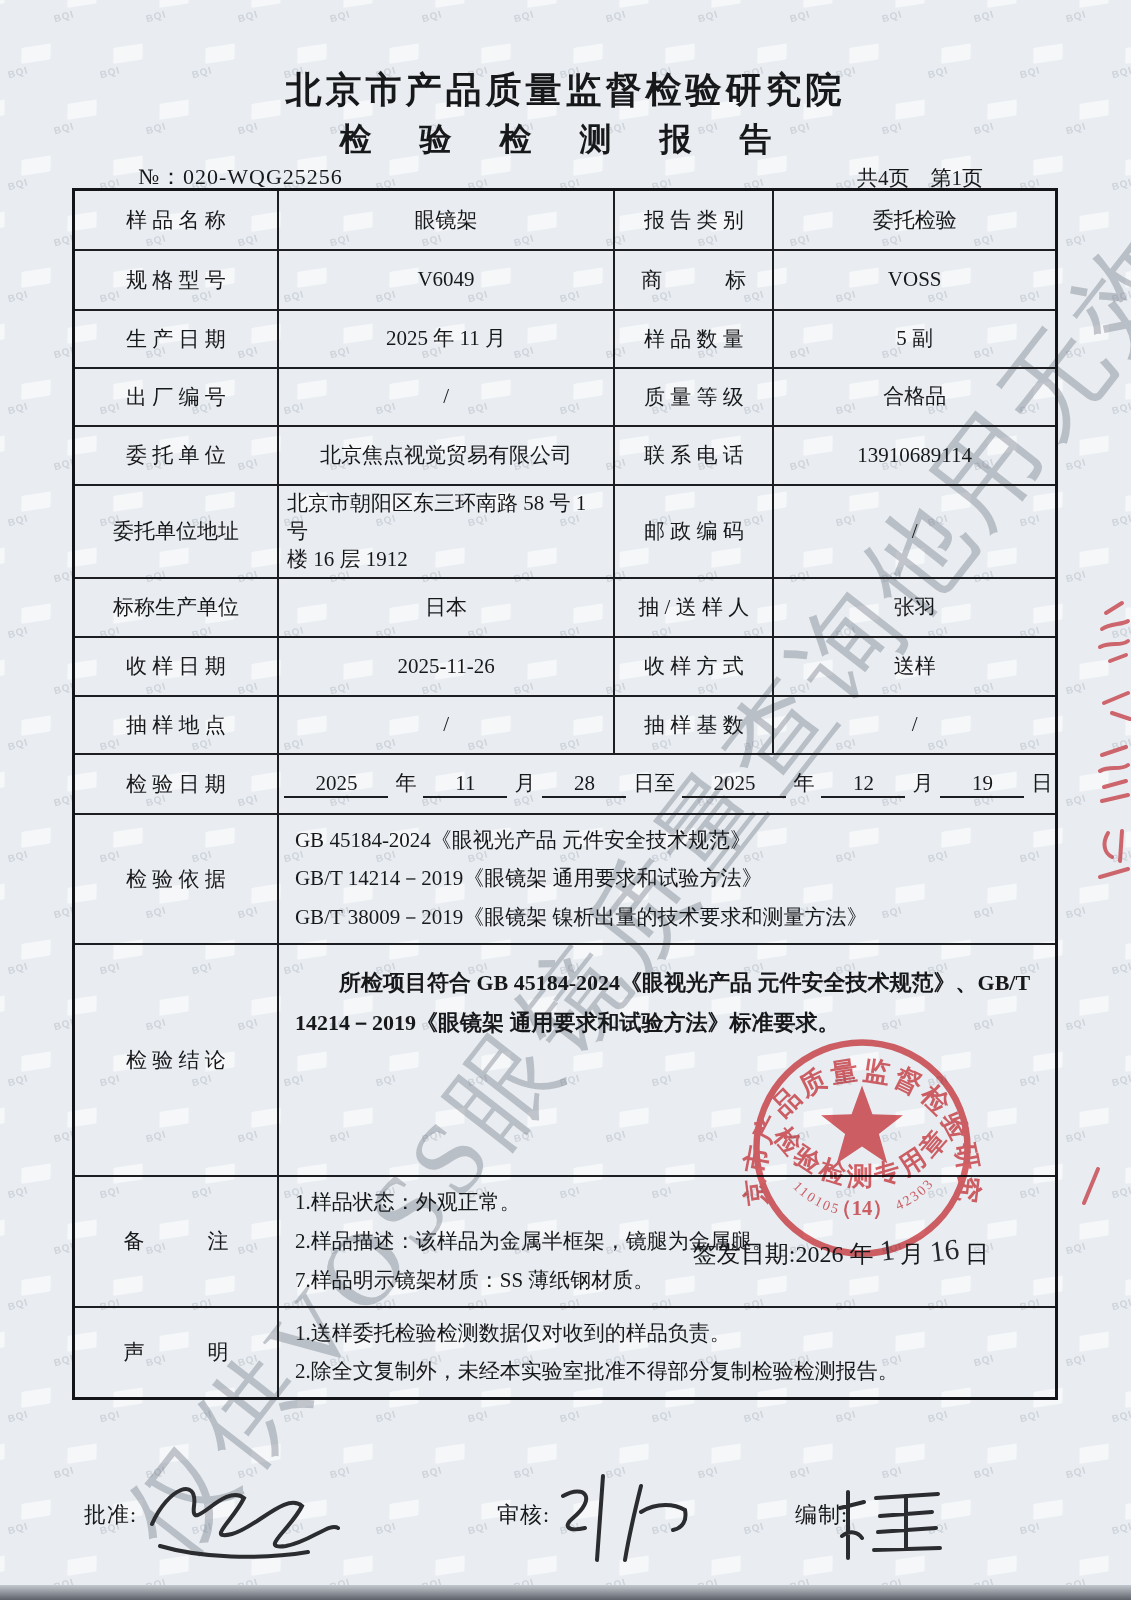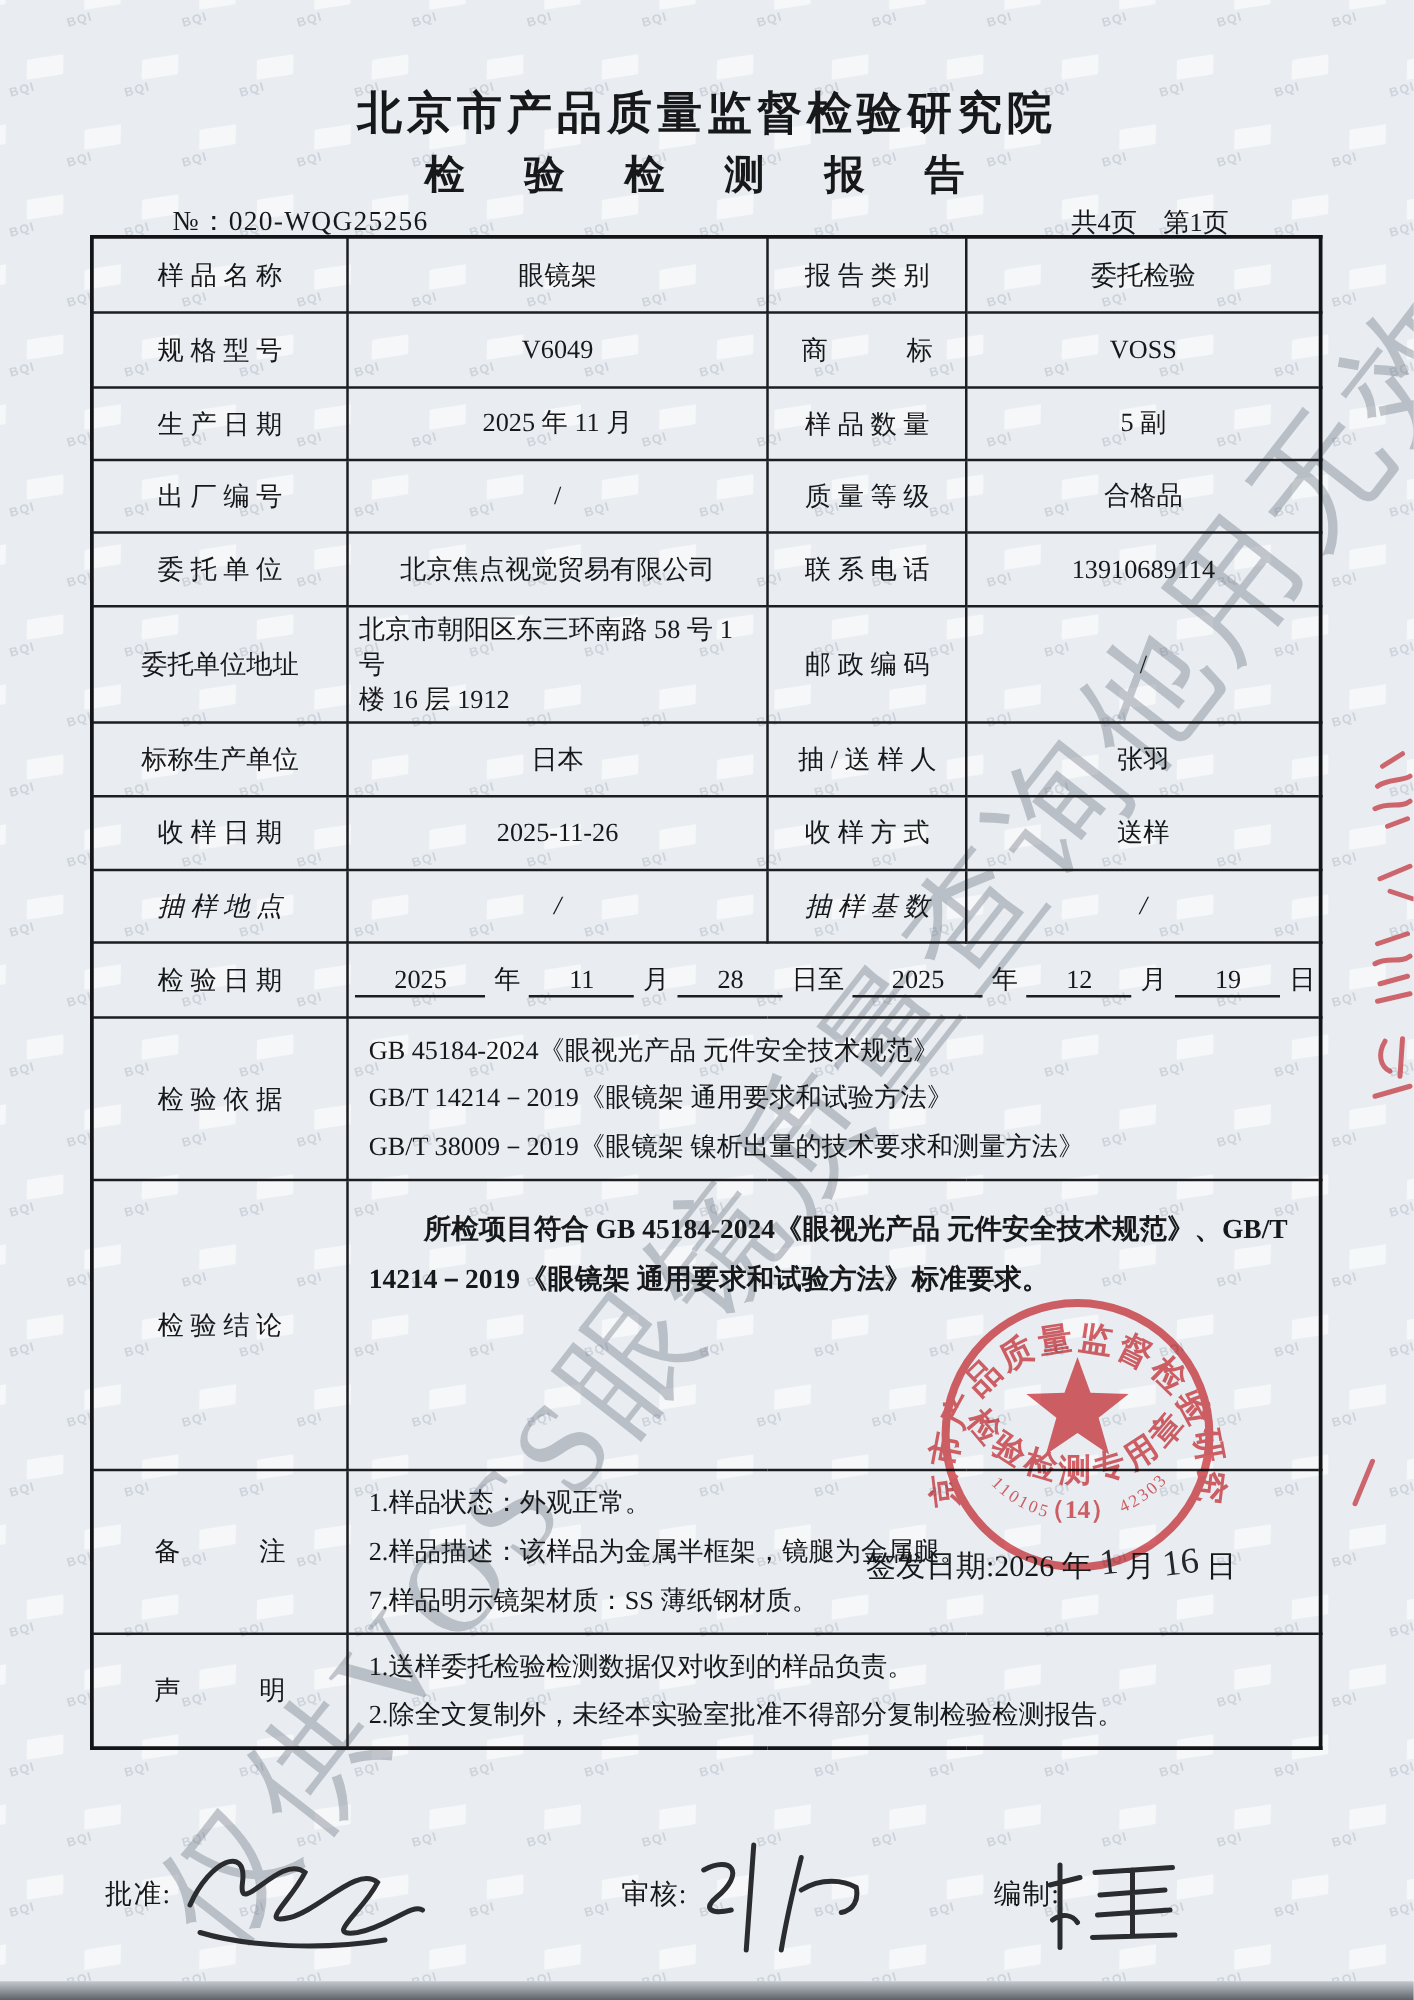--- a/index.html
+++ b/index.html
@@ -1620,21 +1620,21 @@
           <td class="val">日本</td>
           <td class="lab">抽 / 送 样 人</td>
           <td class="val">张羽</td>
         </tr>
         <tr style="height: 59px;">
           <td class="lab">收 样 日 期</td>
           <td class="val">2025-11-26</td>
           <td class="lab">收 样 方 式</td>
           <td class="val">送样</td>
         </tr>
-        <tr style="height: 58px; font-style: italic;">
+        <tr style="height: 58px;">
           <td class="lab">抽 样 地 点</td>
           <td class="val">/</td>
           <td class="lab">抽 样 基 数</td>
           <td class="val">/</td>
         </tr>
         <tr style="height: 60px;">
           <td class="lab">检 验 日 期</td>
           <td class="datecell" colspan="3"><span class="useg wide">2025</span><span class="dseg">年</span><span class="useg">11</span><span class="dseg">月</span><span class="useg">28</span><span class="dseg">日至</span><span class="useg wide">2025</span><span class="dseg">年</span><span class="useg">12</span><span class="dseg">月</span><span class="useg">19</span><span class="dseg">日</span></td>
         </tr>
         <tr style="height: 126px;">

